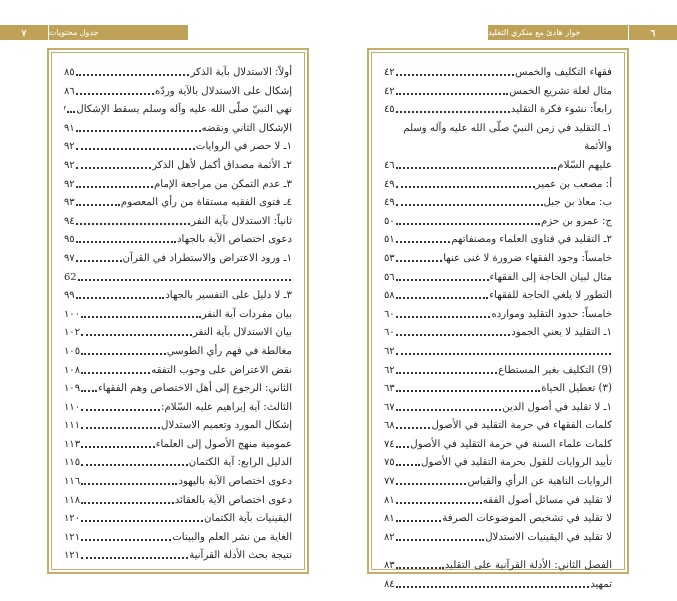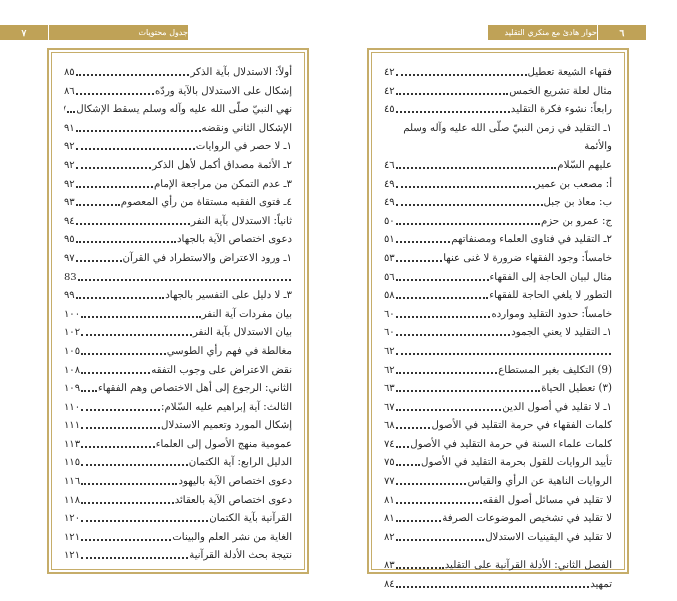--- a/index.html
+++ b/index.html
@@ -2,25 +2,25 @@
 <html><head>
 <meta charset="utf-8">
 <style>
   html, body { margin: 0; padding: 0; background: #ffffff; }
   body { width: 677px; height: 601px; position: relative; overflow: hidden;
          font-family: "DejaVu Serif", "Liberation Serif", serif; color: #2a2a2a; }
 
   .header-bar { position: absolute; top: 25px; height: 15px; background: #bfa257;
                 display: flex; align-items: center; color: #fff; font-size: 8px; }
   .header-left { left: 0; width: 188px; flex-direction: row; }
-  .header-right { left: 488px; width: 158px; flex-direction: row; }
+  .header-right { left: 488px; width: 189px; flex-direction: row; }
   .hb-num { width: 48px; text-align: center; font-weight: bold; font-size: 9px; height: 100%;
             display: flex; align-items: center; justify-content: center; }
   .hb-sep { width: 1px; height: 100%; background: #ffffff; }
-  .hb-title { flex: 1; text-align: right; direction: rtl; }
+  .hb-title { flex: 1; text-align: left; direction: rtl; }
 
   .page-frame { position: absolute; top: 48px; height: 526px;
                 border: 2px solid #c6ad6a; padding: 2px; background: #fff; box-sizing: border-box; }
   .page-frame-inner { width: 100%; height: 100%; border: 1px solid #c6ad6a; box-sizing: border-box;
                       padding: 10px 12px 6px 12px; }
   .frame-left { left: 47px; width: 262px; }
   .frame-right { left: 367px; width: 262px; }
 
   .toc { list-style: none; margin: 0; padding: 0; direction: rtl; }
   .toc li { display: flex; align-items: baseline; font-size: 10.2px; line-height: 18.6px;
@@ -100,21 +100,21 @@
           <span class="dots"></span>
           <span class="pg">٩٥</span>
         </li>
         <li>
           <span class="t">١ـ ورود الاعتراض والاستطراد في القرآن</span>
           <span class="dots"></span>
           <span class="pg">٩٧</span>
         </li>
         <li>
           <span class="dots"></span>
-          <span class="pg">83</span>
+          <span class="pg">62</span>
         </li>
         <li>
           <span class="t">٣ـ لا دليل على التفسير بالجهاد</span>
           <span class="dots"></span>
           <span class="pg">٩٩</span>
         </li>
         <li>
           <span class="t">بيان مفردات آية النفر</span>
           <span class="dots"></span>
           <span class="pg">١٠٠</span>
@@ -163,21 +163,21 @@
           <span class="t">دعوى اختصاص الآية باليهود</span>
           <span class="dots"></span>
           <span class="pg">١١٦</span>
         </li>
         <li>
           <span class="t">دعوى اختصاص الآية بالعقائد</span>
           <span class="dots"></span>
           <span class="pg">١١٨</span>
         </li>
         <li>
-          <span class="t">القرآنية بآية الكتمان</span>
+          <span class="t">اليقينيات بآية الكتمان</span>
           <span class="dots"></span>
           <span class="pg">١٢٠</span>
         </li>
         <li>
           <span class="t">الغاية من نشر العلم والبينات</span>
           <span class="dots"></span>
           <span class="pg">١٢١</span>
         </li>
         <li>
           <span class="t">نتيجة بحث الأدلة القرآنية</span>
@@ -185,21 +185,21 @@
           <span class="pg">١٢١</span>
         </li>
       </ul>
   </div>
 </div>
 
 <div class="page-frame frame-right">
   <div class="page-frame-inner">
     <ul class="toc" id="toc-right">
         <li>
-          <span class="t">فقهاء الشيعة تعطيل</span>
+          <span class="t">فقهاء التكليف والخمس</span>
           <span class="dots"></span>
           <span class="pg">٤٢</span>
         </li>
         <li>
           <span class="t">مثال لعلة تشريع الخمس</span>
           <span class="dots"></span>
           <span class="pg">٤٢</span>
         </li>
         <li>
           <span class="t">رابعاً: نشوء فكرة التقليد</span>

